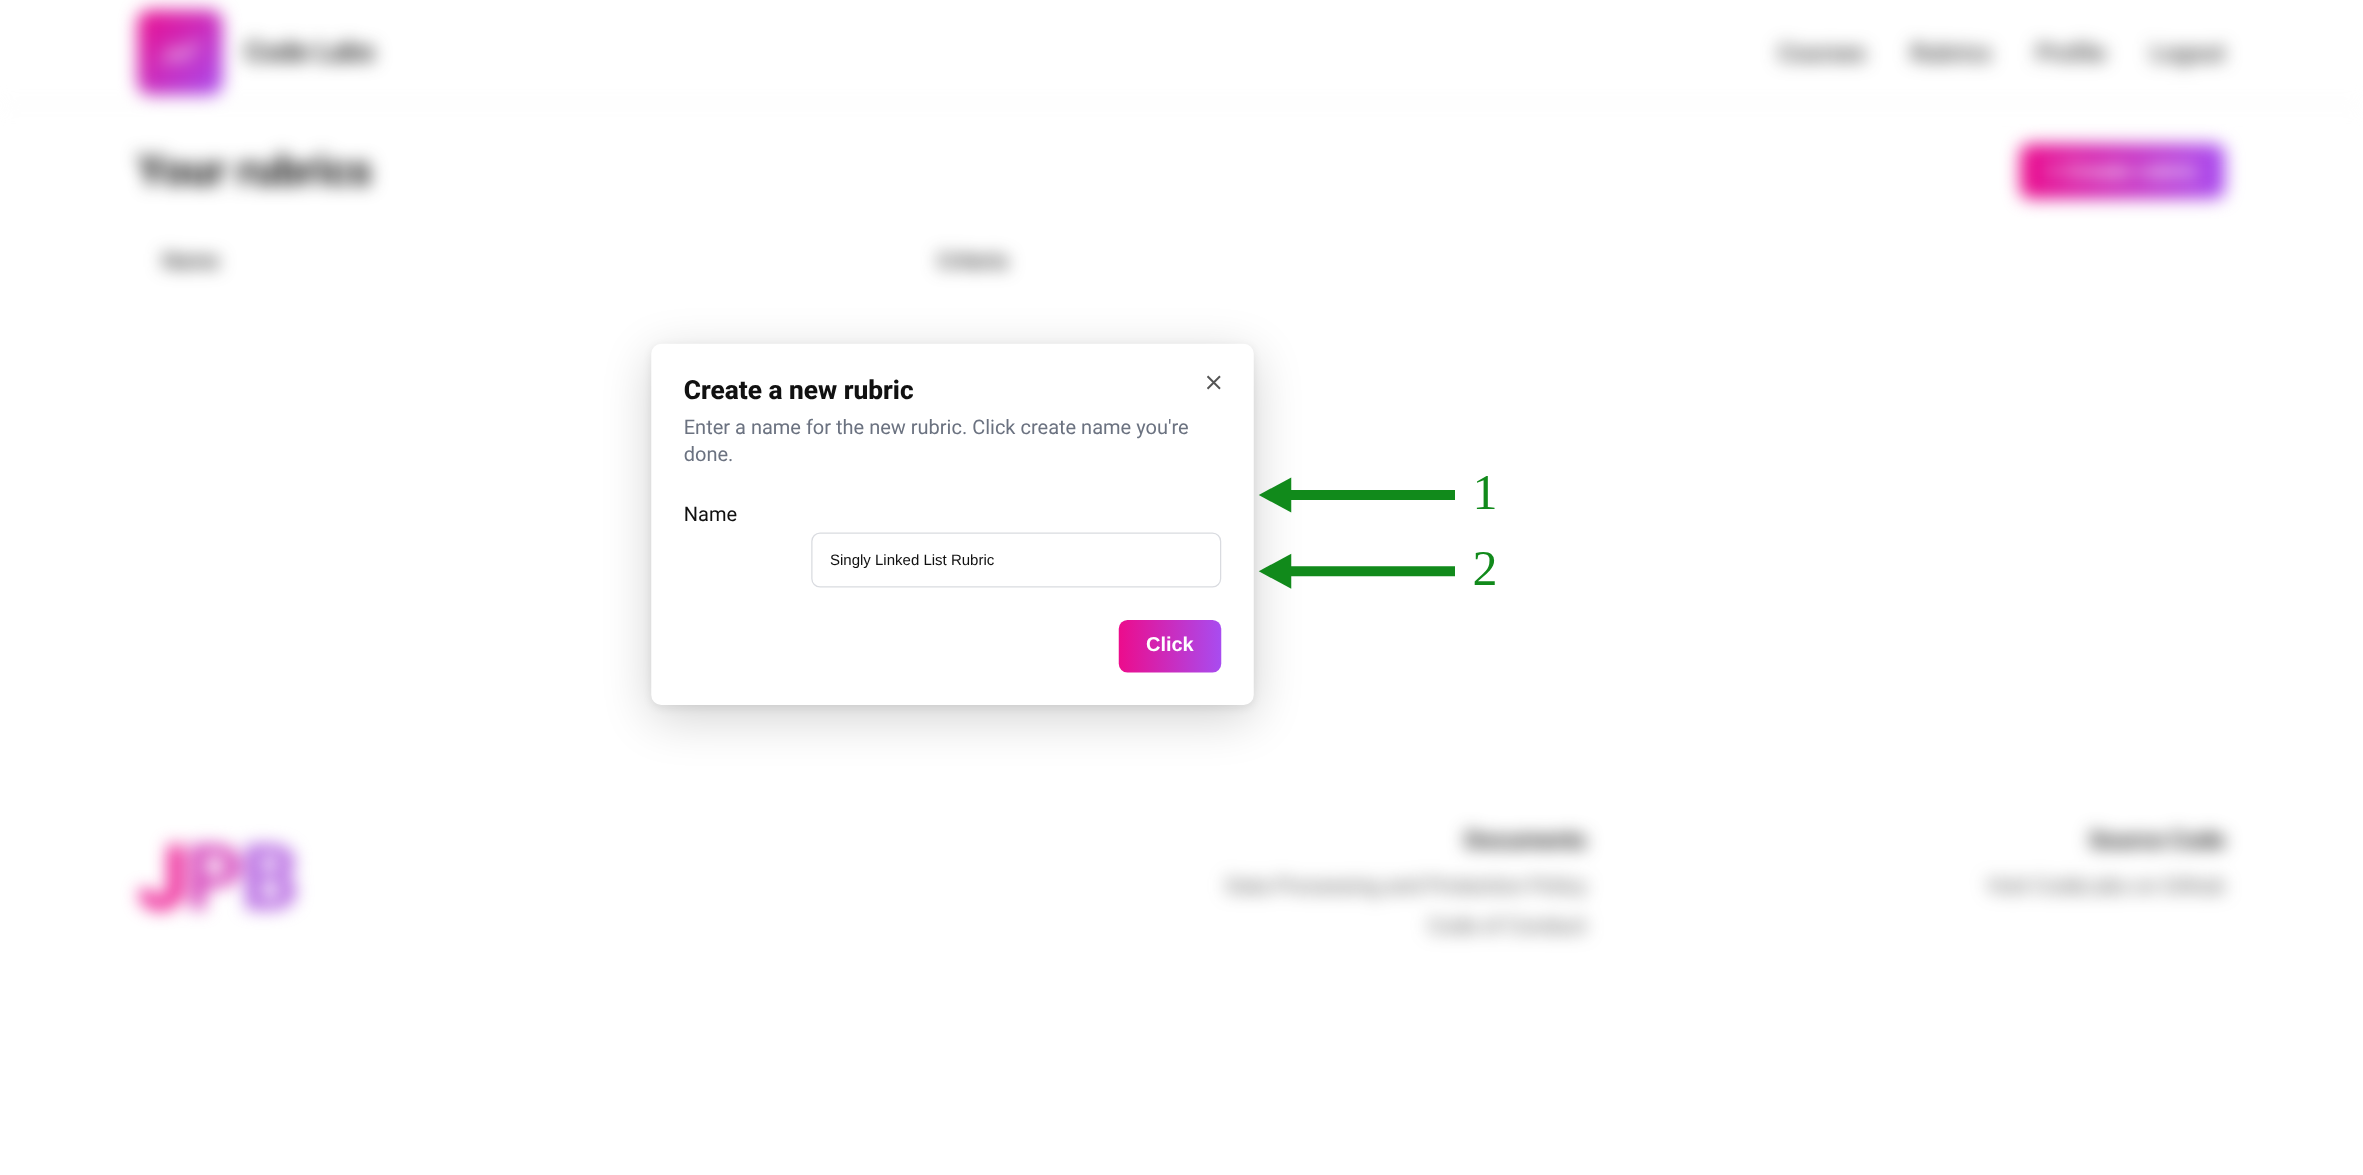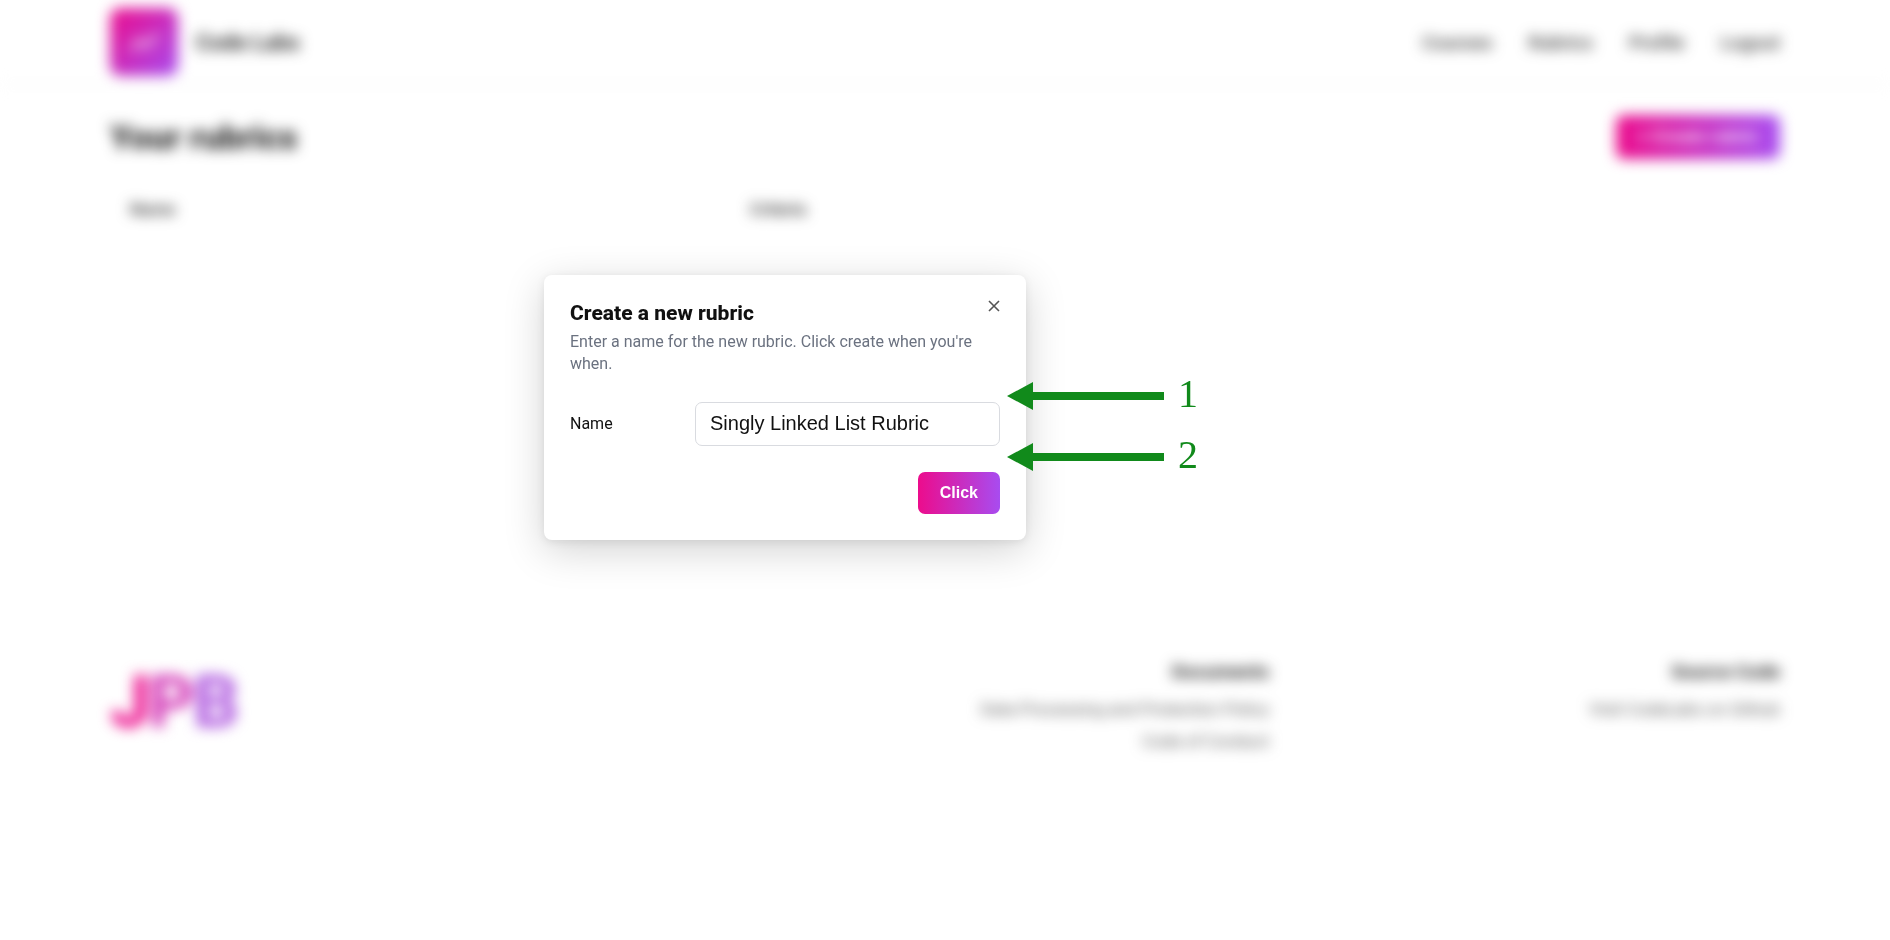--- a/index.html
+++ b/index.html
@@ -81,21 +81,21 @@
 
   
   .overlay {
     position: absolute;
     inset: 0;
     background: rgba(255,255,255,0.0);
   }
 
   .modal {
     position: absolute;
-    left: 544px;
+    left: 521px;
     top: 275px;
     width: 482px;
     background: #fff;
     border-radius: 8px;
     box-shadow: 0 10px 40px rgba(0,0,0,0.18), 0 2px 8px rgba(0,0,0,0.08);
     padding: 26px 26px 26px 26px;
   }
   .modal-close {
     position: absolute;
     top: 18px;
@@ -106,31 +106,32 @@
     background: transparent;
     cursor: pointer;
     display: flex;
     align-items: center;
     justify-content: center;
     color: #666;
   }
   .modal-close svg { width: 16px; height: 16px; }
   .modal-title { font-size: 21px; font-weight: 800; color: #111; margin-bottom: 6px; }
   .modal-desc { font-size: 16px; color: #6b7280; margin-bottom: 26px; line-height: 1.4; }
-  .form-row { display: flex; align-items: center; gap: 35px; margin-bottom: 26px; }
+  .form-row { display: flex; align-items: flex-start; gap: 12px; margin-bottom: 26px; }
   .form-label { font-size: 16px; color: #111; width: 90px; }
   .form-input {
     flex: 1;
     height: 44px;
     border: 1px solid #d9dbe0;
     border-radius: 7px;
     padding: 0 14px;
-    font-size: 20px;
+    font-size: 12px;
     color: #111;
     outline: none;
+    margin-top: 24px;
   }
   .modal-actions { display: flex; justify-content: flex-end; }
   .create-btn {
     background: linear-gradient(90deg, #ec0c8c 0%, #a84cf0 100%);
     color: #fff;
     border: none;
     border-radius: 7px;
     padding: 12px 22px;
     font-size: 16px;
     font-weight: 600;
@@ -215,21 +216,21 @@
 <div class="overlay">
   <div class="modal">
     <button class="modal-close">
       <span>
         <svg viewBox="0 0 16 16" stroke="#555" stroke-width="1.6" fill="none">
             <path d="M3 3 L13 13 M13 3 L3 13"></path>
           </svg>
       </span>
     </button>
     <h2 class="modal-title">Create a new rubric</h2>
-    <p class="modal-desc">Enter a name for the new rubric. Click create when you're when.</p>
+    <p class="modal-desc">Enter a name for the new rubric. Click create name you're done.</p>
     <div class="form-row">
       <label class="form-label">Name</label>
       <input class="form-input" type="text" value="Singly Linked List Rubric" style="">
     </div>
     <div class="modal-actions">
       <button class="create-btn">Click</button>
     </div>
   </div>
 </div>
 

